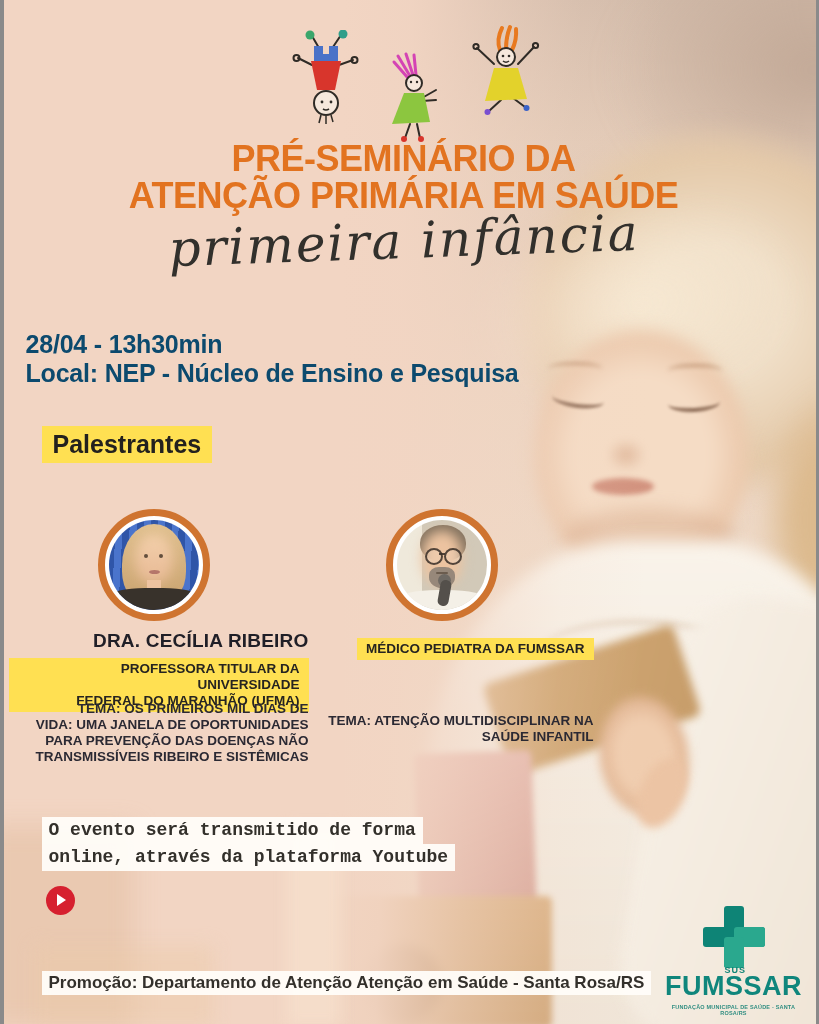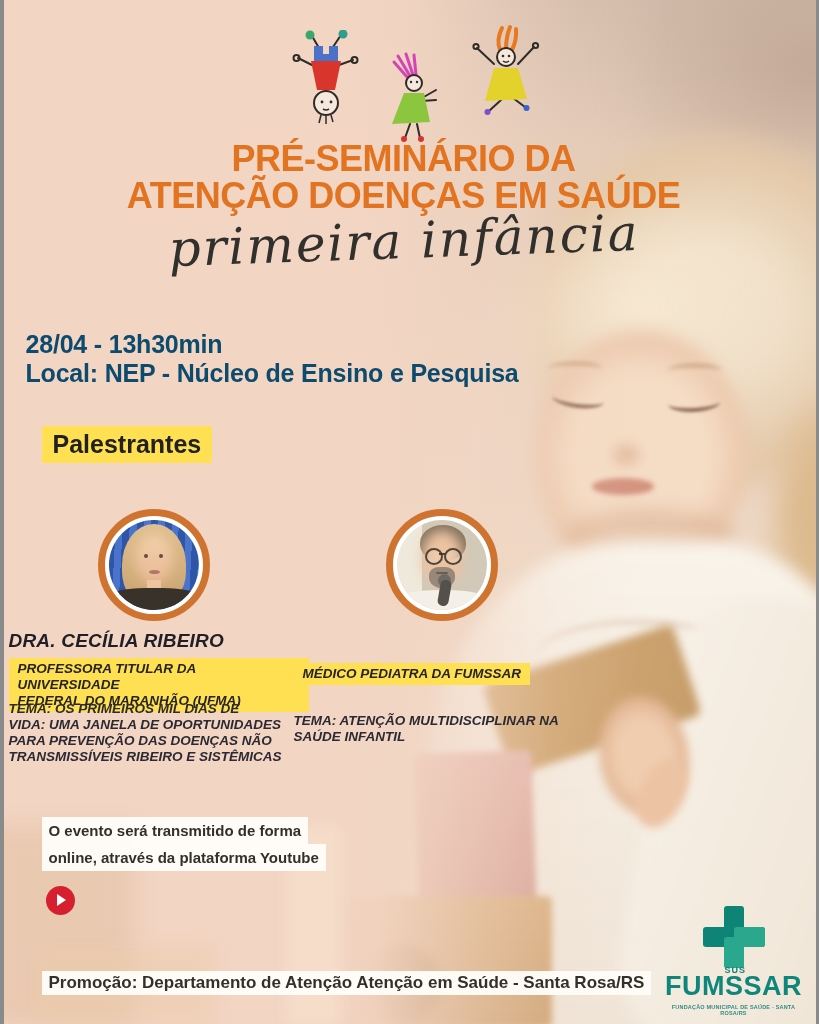--- a/index.html
+++ b/index.html
@@ -87,26 +87,26 @@
   .p-fab .hair{left:23px;top:5px;width:46px;height:36px;background:#84735f;border-radius:50% 50% 45% 45%;}
   .p-fab .face{left:25px;top:11px;width:40px;height:54px;background:#ecc3a0;border-radius:46%;}
   .p-fab .glass{width:14px;height:13px;border:2px solid rgba(55,45,38,.85);border-radius:50%;background:rgba(255,255,255,.12);}
   .p-fab .g1{left:28px;top:28px;} .p-fab .g2{left:47px;top:28px;}
   .p-fab .bridge{left:42px;top:33px;width:6px;height:2px;background:rgba(55,45,38,.85);}
   .p-fab .beard{left:32px;top:47px;width:26px;height:21px;background:#97887a;border-radius:40% 40% 52% 52%;}
   .p-fab .mouthline{left:39px;top:52px;width:12px;height:2px;background:#6b5c4e;border-radius:2px;}
   .p-fab .shirt{left:0;top:70px;width:90px;height:20px;background:#f4f0e7;border-radius:45% 45% 0 0;}
   .p-fab .mic{left:42px;top:60px;width:11px;height:26px;background:#54504b;border-radius:5px;transform:rotate(10deg);}
   .p-fab .micball{left:41px;top:54px;width:13px;height:13px;border-radius:50%;background:#6e6963;}
-  .spk-col{position:absolute;width:300px;text-align:left;font-style:italic;}
+  .spk-col{position:absolute;width:300px;text-align:right;}
   .spk-name{font-size:19px;font-weight:800;color:#201f27;letter-spacing:.2px;}
   .spk-role{font-size:13.5px;font-weight:800;color:#262420;line-height:16px;padding:3px 9px;}
   .spk-theme{font-size:13.5px;font-weight:800;color:#2b2933;line-height:16px;}
   .hl-white{background:rgba(255,253,249,.95);color:#33302b;display:inline-block;padding:2px 7px;}
-  .broadcast{left:38px;top:817px;font-size:15px;font-weight:800;line-height:23px;}
+  .broadcast{left:38px;top:817px;font-size:18px;font-weight:800;line-height:23px;font-family:Liberation Mono, monospace;}
   .yt-icon{left:42px;top:886px;width:29px;height:29px;border-radius:50%;background:#d6202f;}
   .yt-icon:before{content:"";position:absolute;left:11px;top:8px;
     border-left:9px solid #fff;border-top:6px solid transparent;border-bottom:6px solid transparent;}
   .channel{left:76px;top:888px;font-size:16.5px;font-weight:800;}
   .promo{left:38px;top:971px;font-size:17px;font-weight:800;}
   
   .logo{left:656px;top:906px;width:148px;text-align:center;}
   .cross{position:relative;width:62px;height:62px;margin:0 auto;}
   .cross div{position:absolute;border-radius:3px;}
   .c-v{left:21px;top:0;width:20px;height:62px;background:#0e8476;}
@@ -218,21 +218,21 @@
         <circle cx="45" cy="32" r="1.3" fill="#2f2b26"></circle>
       <path d="M39,37 q3,2.4 6,0" stroke="#2f2b26" stroke-width="1.6" fill="none"></path>
       <path d="M30,44 L54,44 L63,75 L21,77 Z" fill="#e3d22b"></path>
       <circle cx="23.5" cy="88" r="3" fill="#7a4fd0"></circle>
         <circle cx="62.5" cy="84" r="3" fill="#3a62c8"></circle>
     </svg>
   </div>
 
   <div class="abs title">
     <div>PRÉ-SEMINÁRIO DA</div>
-    <div>ATENÇÃO DOENÇAS EM SAÚDE</div>
+    <div>ATENÇÃO PRIMÁRIA EM SAÚDE</div>
   </div>
   <div class="abs script">primeira infância</div>
 
   <div class="abs event">
     <div>28/04 - 13h30min</div>
     <div>Local: NEP - Núcleo de Ensino e Pesquisa</div>
   </div>
 
   <div class="abs hl-yellow palestrantes">Palestrantes</div>
 
@@ -271,21 +271,21 @@
       <span style="display:block">FEDERAL DO MARANHÃO (UFMA)</span>
     </div>
   </div>
   <div class="spk-col spk-theme" style="left:5px;top:701px;">
     <span style="display:block">TEMA: OS PRIMEIROS MIL DIAS DE</span>
     <span style="display:block">VIDA: UMA JANELA DE OPORTUNIDADES</span>
     <span style="display:block">PARA PREVENÇÃO DAS DOENÇAS NÃO</span>
     <span style="display:block">TRANSMISSÍVEIS RIBEIRO E SISTÊMICAS</span>
   </div>
 
-  <div class="spk-col" style="left:290px;top:663px;">
+  <div class="spk-col" style="left:290px;top:638px;">
     <div class="hl-yellow spk-role">
       <span style="display:block">MÉDICO PEDIATRA DA FUMSSAR</span>
     </div>
   </div>
   <div class="spk-col spk-theme" style="left:290px;top:713px;">
     <span style="display:block">TEMA: ATENÇÃO MULTIDISCIPLINAR NA</span>
     <span style="display:block">SAÚDE INFANTIL</span>
   </div>
 
   <div class="abs broadcast">

